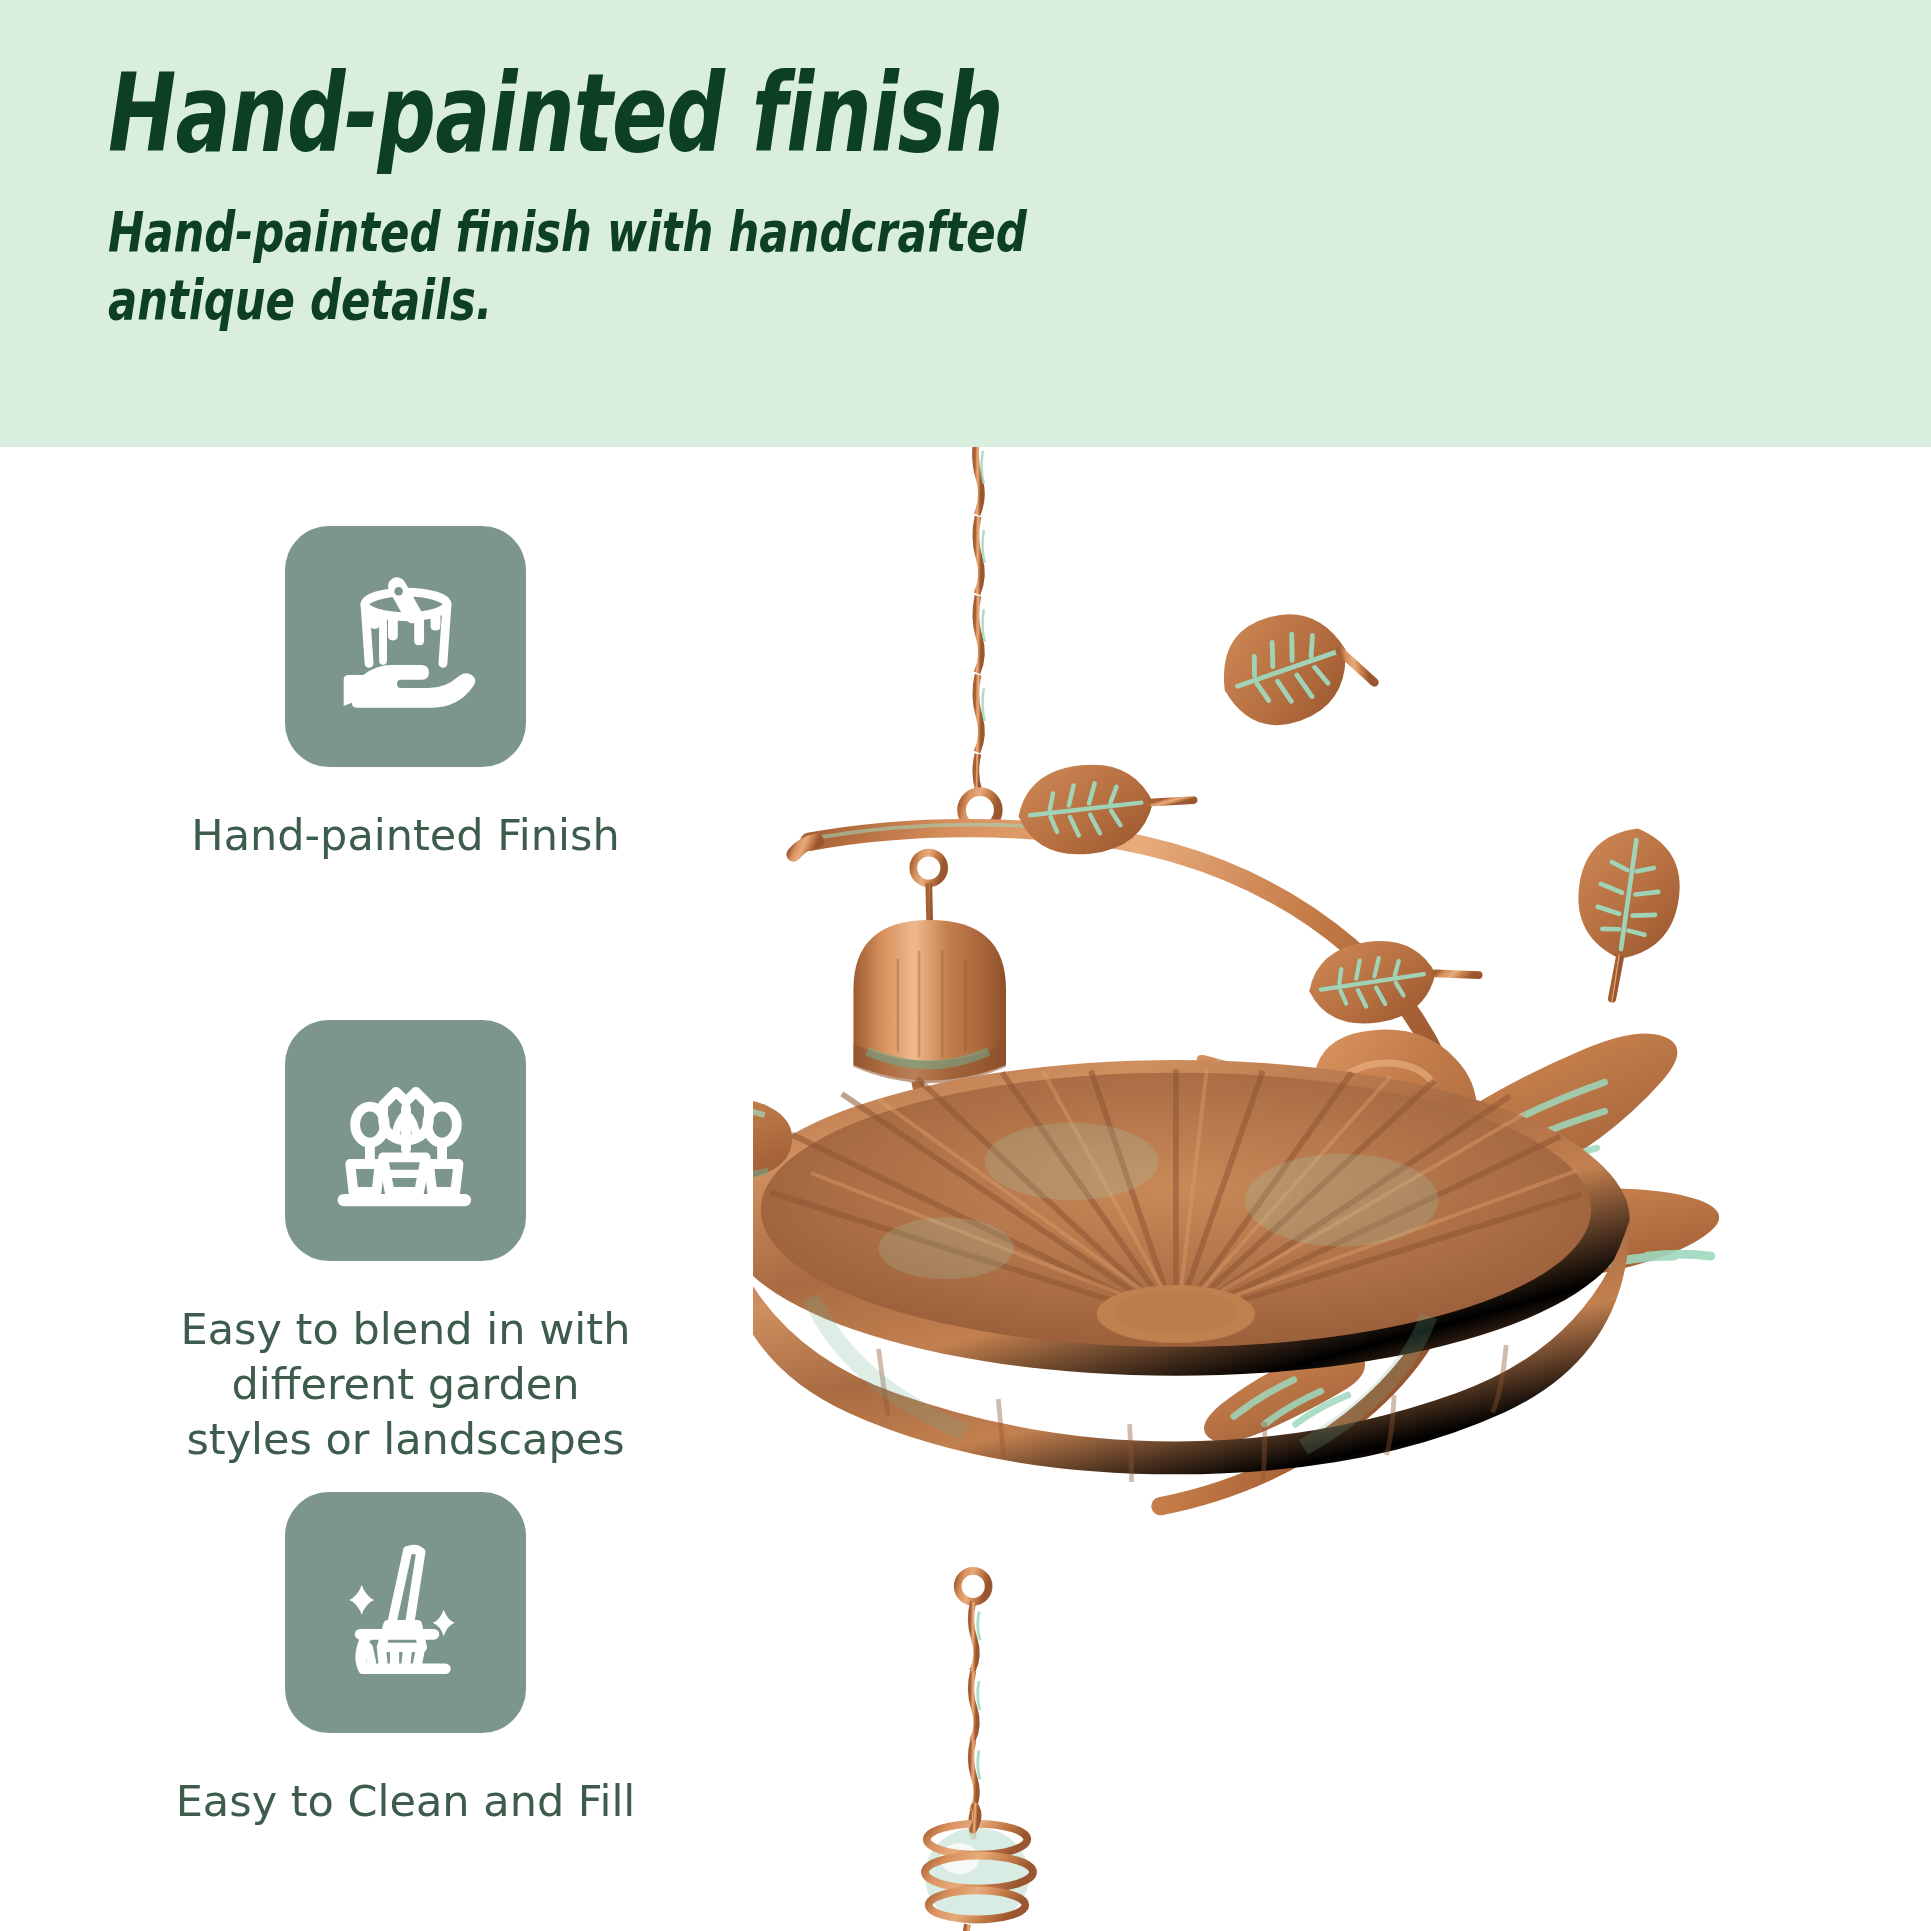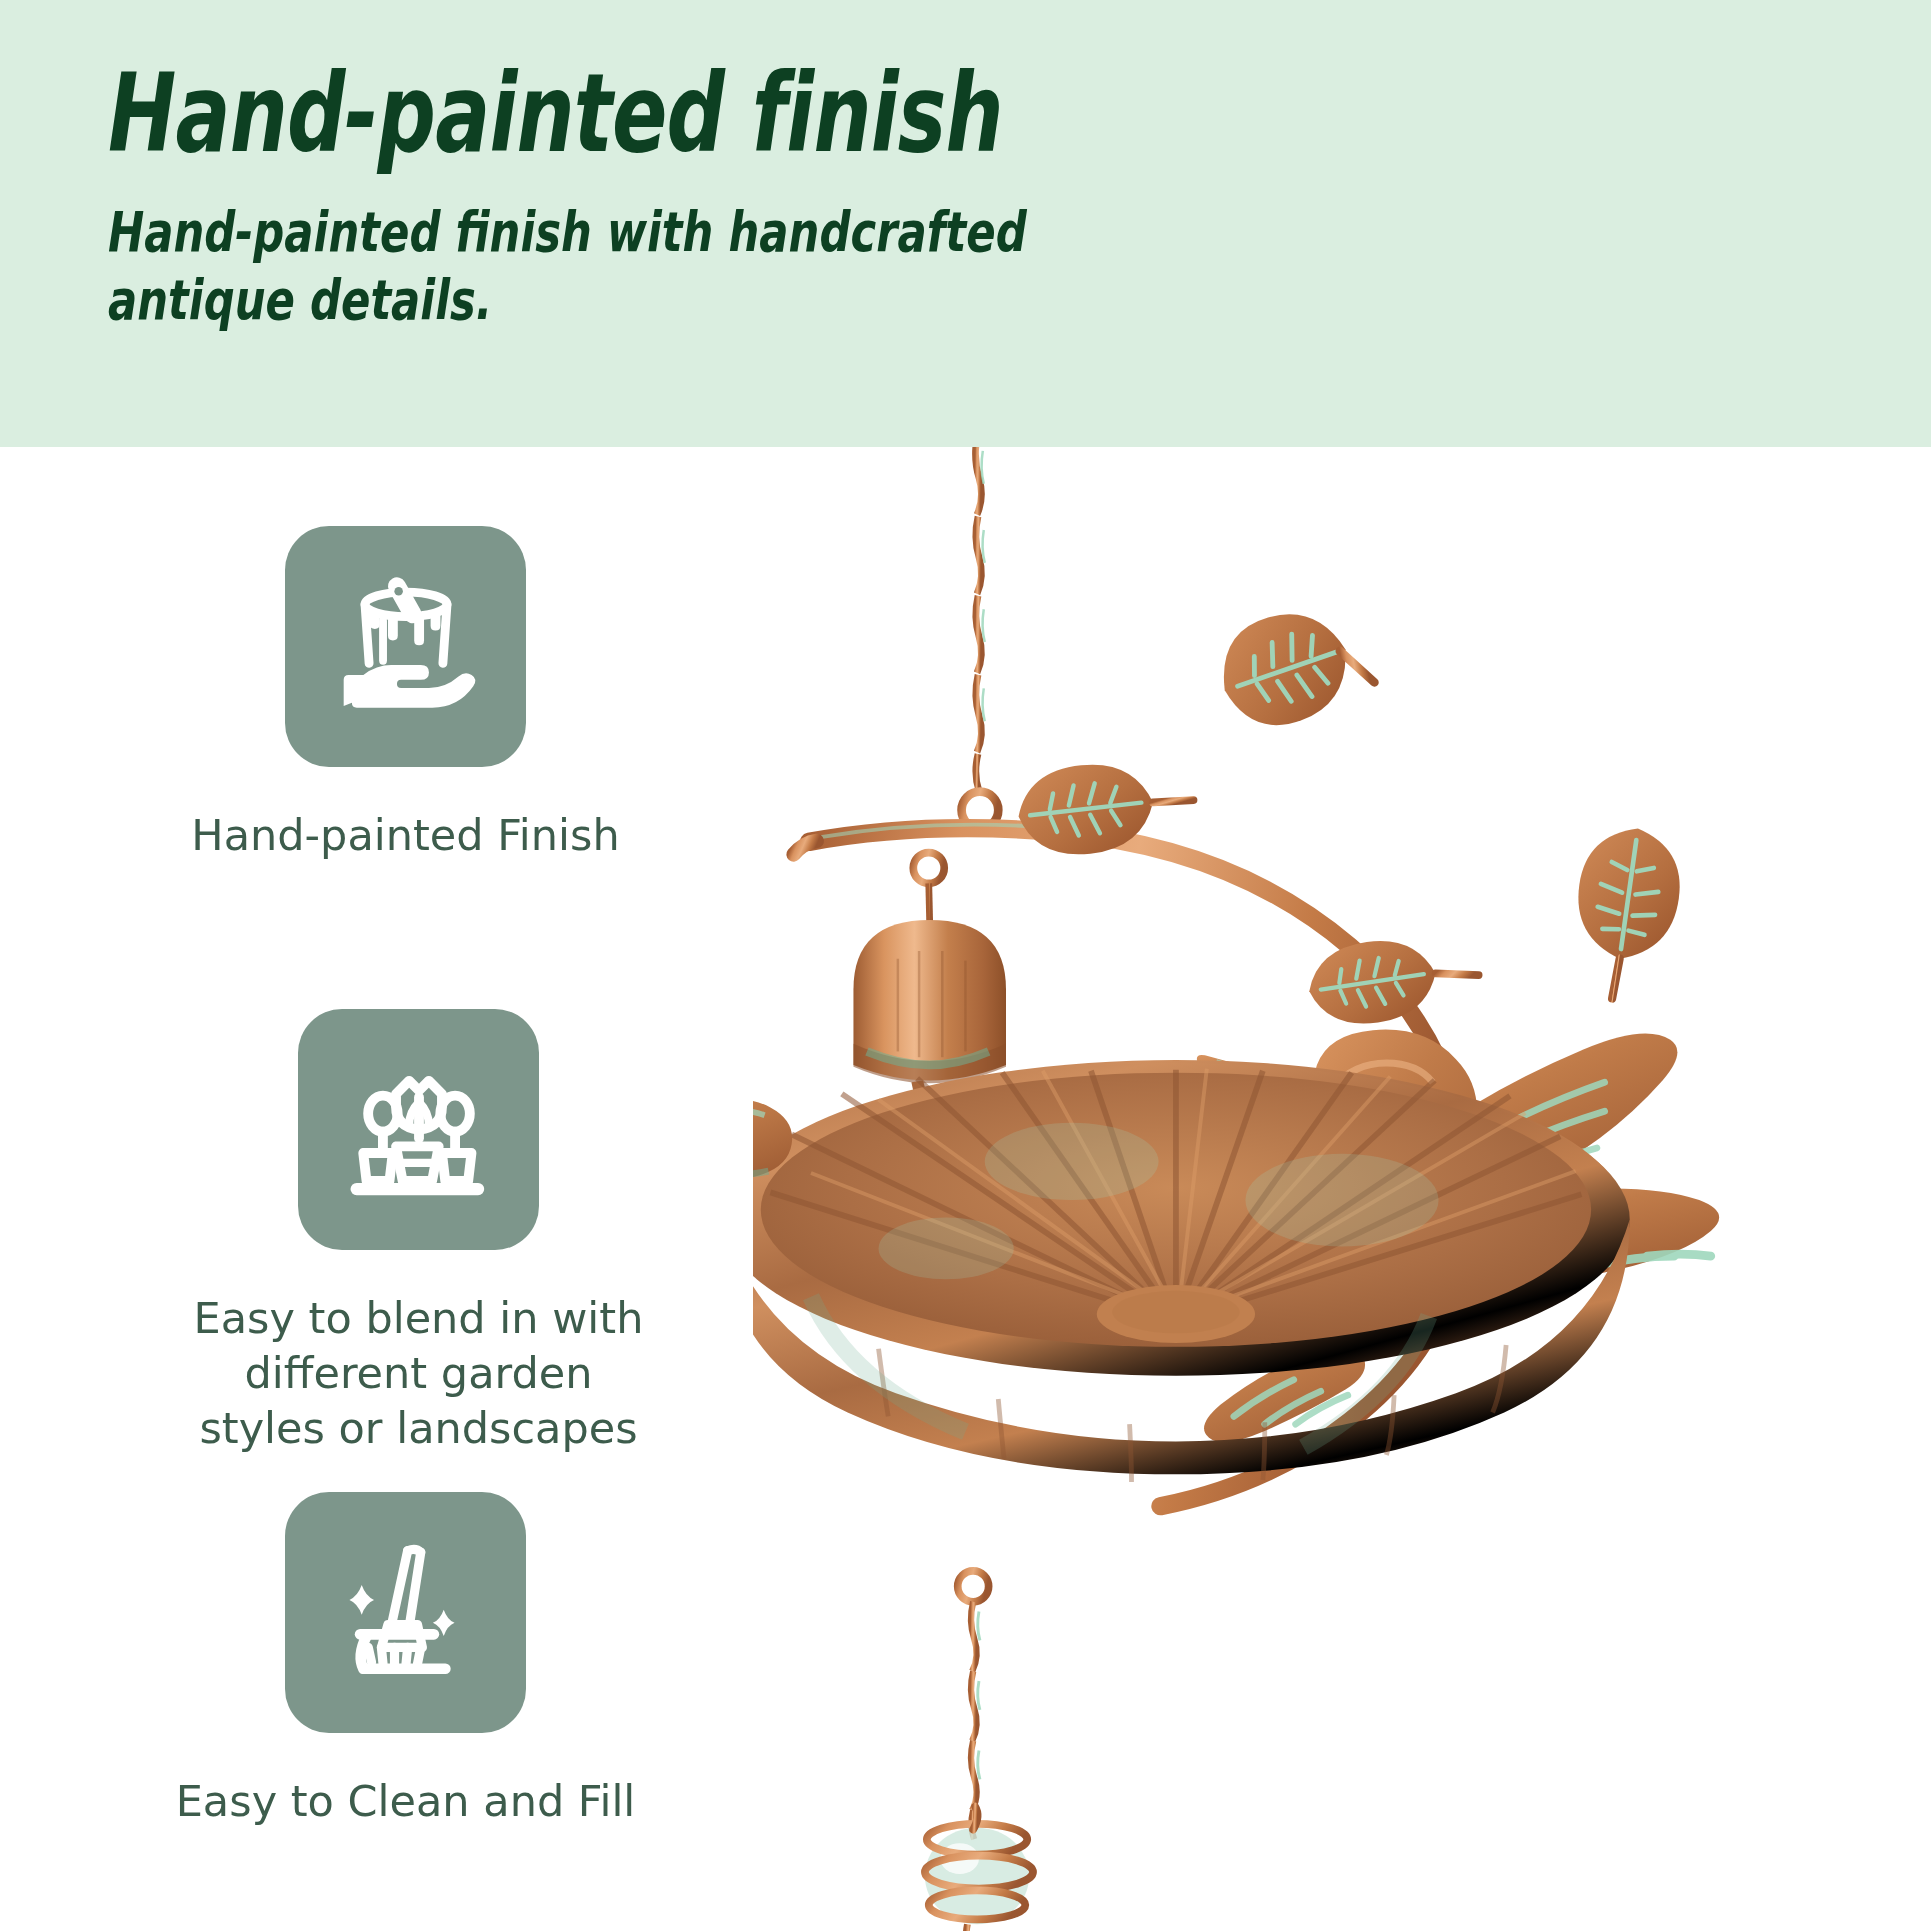--- a/index.html
+++ b/index.html
@@ -47,21 +47,21 @@
   
   .features{
     position:absolute;left:0;top:483px;width:811px;
   }
   .feature{
     position:absolute;
     left:0;width:811px;
     display:flex;flex-direction:column;align-items:center;
   }
   .feature-1{top:43px;}
-  .feature-2{top:526px;margin-left:13px;}
+  .feature-2{top:537px;}
   .feature-3{top:1009px;align-items:center;}
 
   .icon-box{
     width:241px;height:241px;
     background:#7d968b;
     border-radius:44px;
     display:flex;align-items:center;justify-content:center;
   }
   .icon-box svg{display:block;}
 

